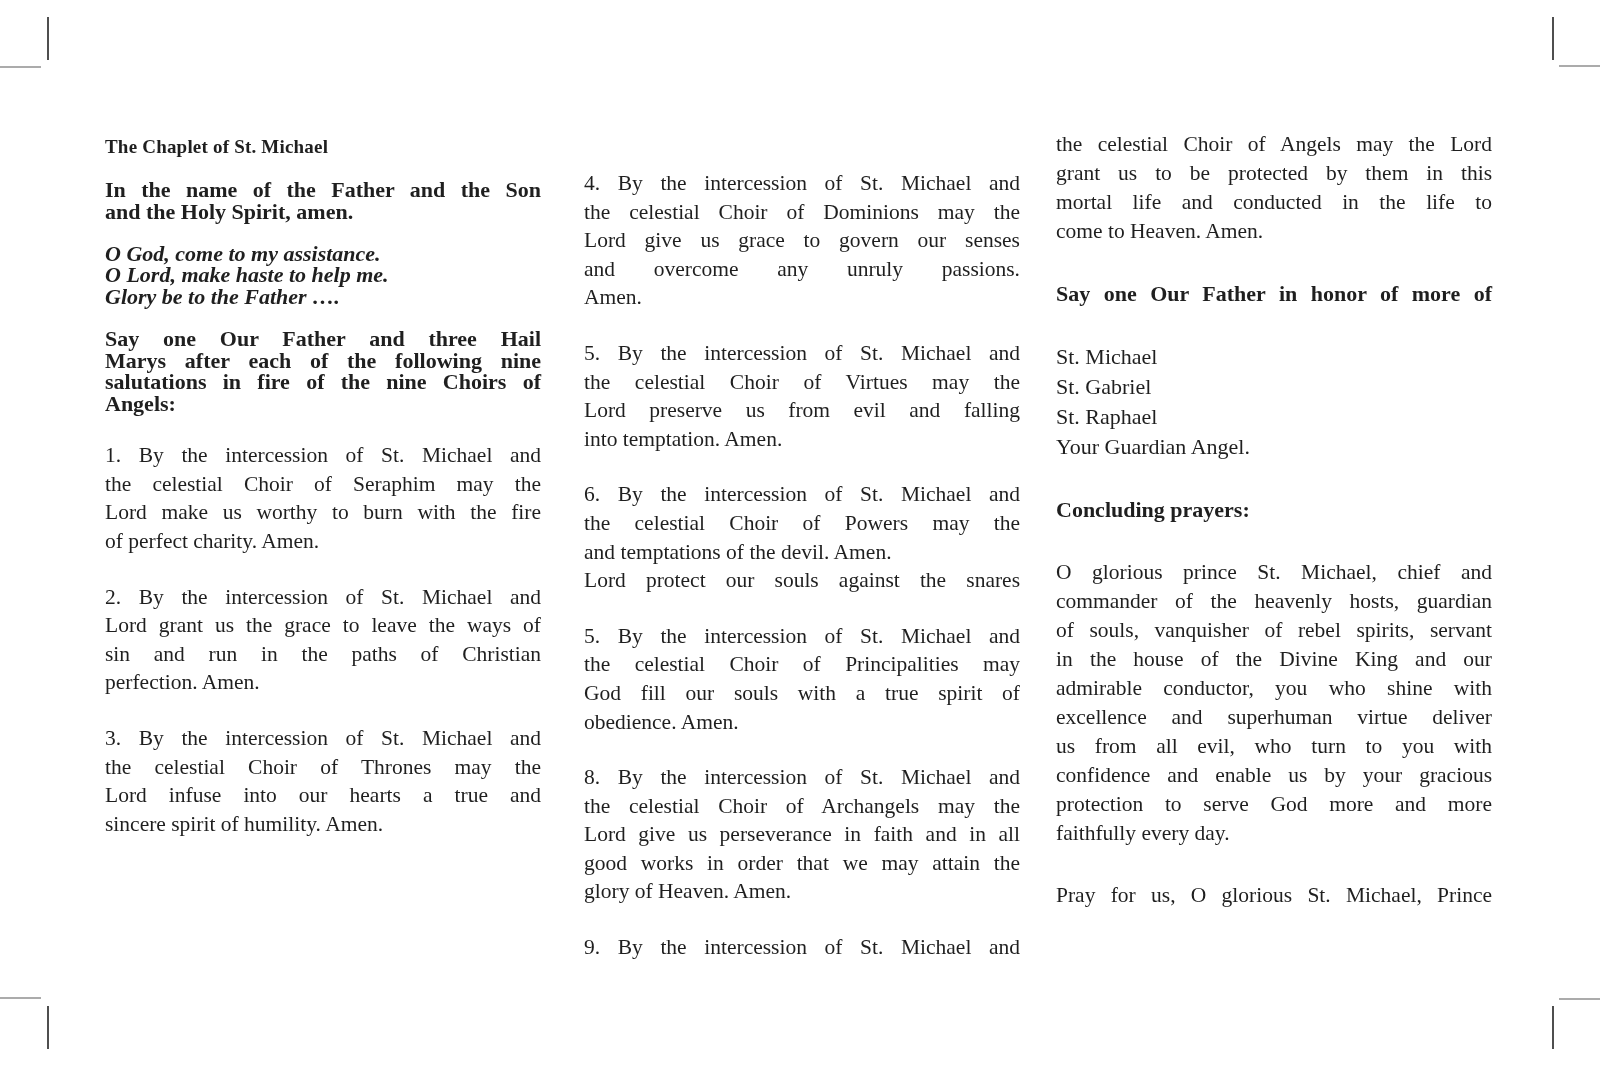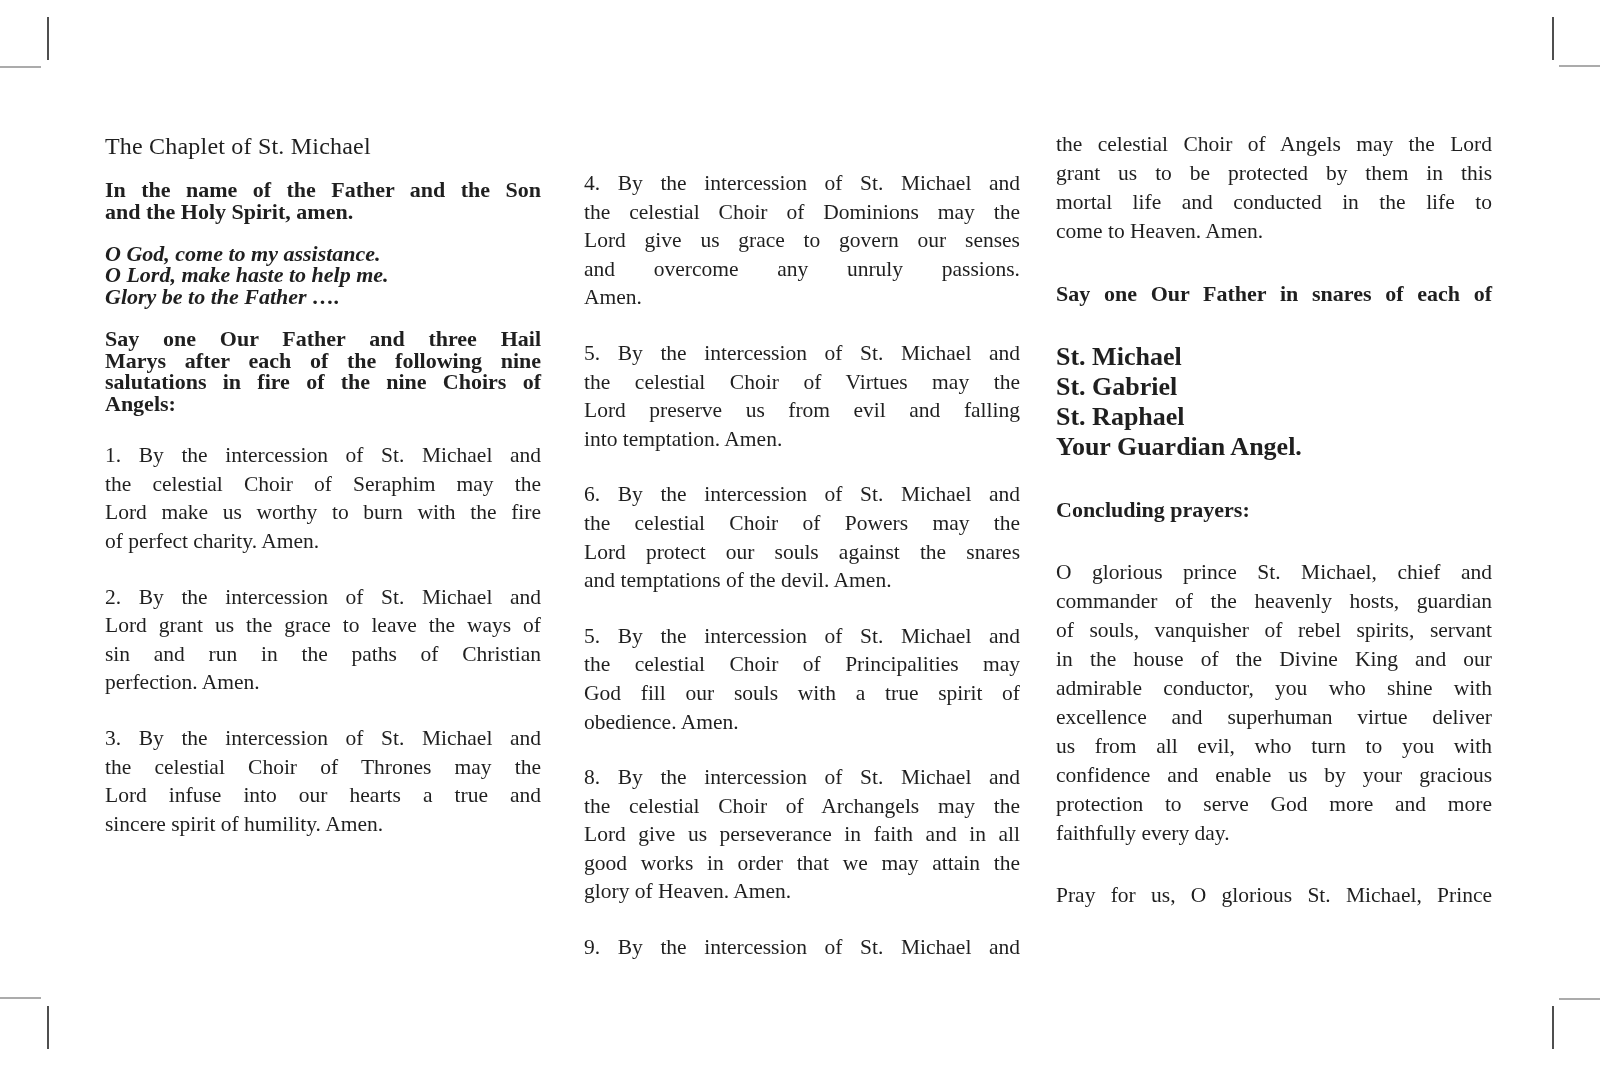--- a/index.html
+++ b/index.html
@@ -27,33 +27,33 @@
   .crop.br-v { left: 1552px; top: 1006px; }
 
   
   .col { position: absolute; width: 436px; top: 130px; }
   .col-1 { left: 105px; }
   .col-2 { left: 584px; margin-top: 39px; }
   .col-3 { left: 1056px; }
 
   
   .title {
-    font-size: 24px;
-    font-weight: 400;
+    font-size: 19px;
+    font-weight: 700;
     line-height: 33px;
     margin: 0 0 16px 0;
     letter-spacing: 0.2px;
   }
   .h-bold   { font-weight: 700; font-size: 22px; line-height: 21.9px; }
   .invocation { font-weight: 700; font-style: italic; font-size: 22px; line-height: 21.6px; }
   .para     { font-size: 21.5px; line-height: 28.6px; }
 
   .col-3 .para   { line-height: 29px; }
   .h-bold3  { font-weight: 700; font-size: 22px; line-height: 30px; }
-  .angels   { font-weight: 700; font-size: 26px; line-height: 30px; }
+  .angels   { font-weight: 400; font-size: 22px; line-height: 30px; }
 
   
   .line { text-align: justify; text-align-last: justify; }
   .line.last { text-align-last: left; }
   .stretch-last .line.last { text-align-last: justify; }
   .flush .line, .flush .line.last { text-align: left; text-align-last: left; }
 
   
   .mb-s  { margin-bottom: 20px; }
   .mb-m  { margin-bottom: 26px; }
@@ -122,22 +122,22 @@
       </div>
     <div class="para mb-p">
         <div class="line">5. By the intercession of St. Michael and</div>
         <div class="line">the celestial Choir of Virtues may the</div>
         <div class="line">Lord preserve us from evil and falling</div>
         <div class="line last">into temptation. Amen.</div>
       </div>
     <div class="para mb-p">
         <div class="line">6. By the intercession of St. Michael and</div>
         <div class="line">the celestial Choir of Powers may the</div>
+        <div class="line last">and temptations of the devil. Amen.</div>
         <div class="line">Lord protect our souls against the snares</div>
-        <div class="line last">and temptations of the devil. Amen.</div>
       </div>
     <div class="para mb-p">
         <div class="line">5. By the intercession of St. Michael and</div>
         <div class="line">the celestial Choir of Principalities may</div>
         <div class="line">God fill our souls with a true spirit of</div>
         <div class="line last">obedience. Amen.</div>
       </div>
     <div class="para mb-p">
         <div class="line">8. By the intercession of St. Michael and</div>
         <div class="line">the celestial Choir of Archangels may the</div>
@@ -151,21 +151,21 @@
   </section>
 
   <section class="col col-3">
     <div class="para mb-l">
         <div class="line">the celestial Choir of Angels may the Lord</div>
         <div class="line">grant us to be protected by them in this</div>
         <div class="line">mortal life and conducted in the life to</div>
         <div class="line last">come to Heaven. Amen.</div>
       </div>
     <div class="h-bold3 mb-l">
-        <div class="line">Say one Our Father in snares of each of</div>
+        <div class="line">Say one Our Father in honor of more of</div>
       </div>
     <div class="angels flush mb-l">
         <div class="line">St. Michael</div>
         <div class="line">St. Gabriel</div>
         <div class="line">St. Raphael</div>
         <div class="line last">Your Guardian Angel.</div>
       </div>
     <div class="h-bold3 mb-l">Concluding prayers:</div>
     <div class="para mb-l">
         <div class="line">O glorious prince St. Michael, chief and</div>

